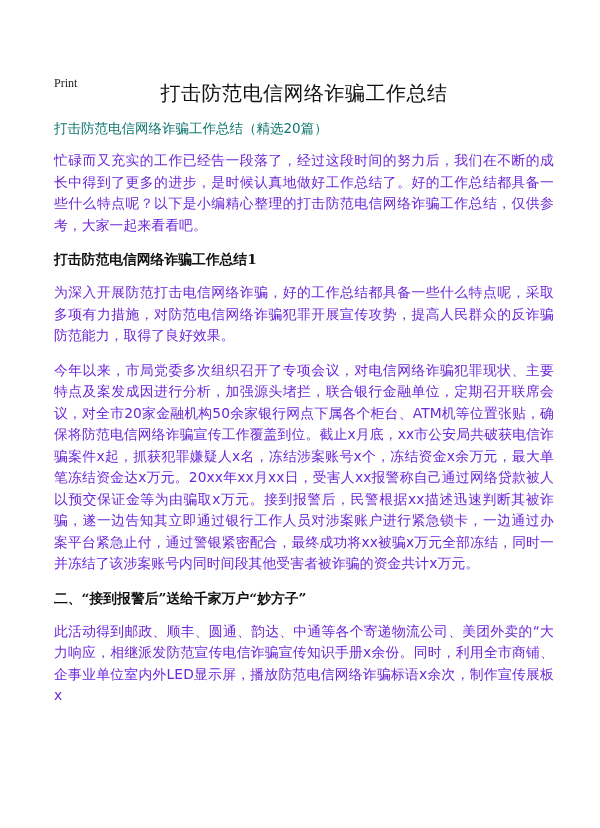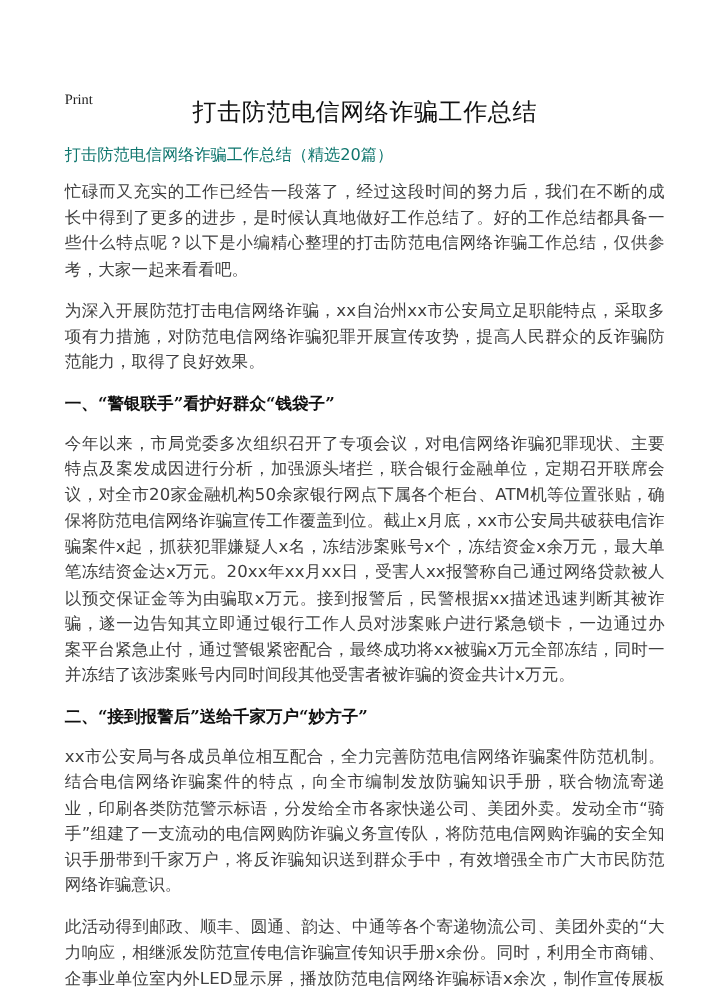--- a/index.html
+++ b/index.html
@@ -15,38 +15,37 @@
   .doc-title {
     position: absolute; top: 80px; left: 0; width: 500px; text-align: center;
     font-size: 20px; font-weight: normal; color: #111; margin: 0; letter-spacing: 0.5px;
   }
   .subtitle {
     position: absolute; top: 120px; left: 0;
     font-size: 13.5px; color: #0f766e;
   }
   .content { position: absolute; top: 150px; left: 0; width: 500px; }
   p.para {
-    margin: 0 0 13px 0; font-size: 13.8px; line-height: 21.5px; color: #404040;
+    margin: 0 0 13px 0; font-size: 13.8px; line-height: 21.5px; color: #6d28d9;
     text-align: justify; letter-spacing: 0.1px;
   }
   h3.section {
     margin: 0 0 12px 0; font-size: 13.8px; line-height: 21px; font-weight: bold; color: #111;
     font-family: "DejaVu Serif", serif;
   }
 </style>
 </head>
 <body>
 
 <div class="page">
   <div class="print-label">Print</div>
   <h1 class="doc-title">打击防范电信网络诈骗工作总结</h1>
   <div class="subtitle">打击防范电信网络诈骗工作总结（精选20篇）</div>
 
   <div class="content">
     <p class="para">忙碌而又充实的工作已经告一段落了，经过这段时间的努力后，我们在不断的成长中得到了更多的进步，是时候认真地做好工作总结了。好的工作总结都具备一些什么特点呢？以下是小编精心整理的打击防范电信网络诈骗工作总结，仅供参考，大家一起来看看吧。</p>
-    <p class="para">为深入开展防范打击电信网络诈骗，xx自治州xx市公安局立足职能特点，采取多项有力措施，对防范电信网络诈骗犯罪开展宣传攻势，提高人民群众的反诈骗防范能力，取得了良好效果。</p>
-    <h3 class="section">一、“警银联手”看护好群众“钱袋子”</h3>
+    <h3 class="section">打击防范电信网络诈骗工作总结1</h3>
+    <p class="para">为深入开展防范打击电信网络诈骗，好的工作总结都具备一些什么特点呢，采取多项有力措施，对防范电信网络诈骗犯罪开展宣传攻势，提高人民群众的反诈骗防范能力，取得了良好效果。</p>
     <p class="para">今年以来，市局党委多次组织召开了专项会议，对电信网络诈骗犯罪现状、主要特点及案发成因进行分析，加强源头堵拦，联合银行金融单位，定期召开联席会议，对全市20家金融机构50余家银行网点下属各个柜台、ATM机等位置张贴，确保将防范电信网络诈骗宣传工作覆盖到位。截止x月底，xx市公安局共破获电信诈骗案件x起，抓获犯罪嫌疑人x名，冻结涉案账号x个，冻结资金x余万元，最大单笔冻结资金达x万元。20xx年xx月xx日，受害人xx报警称自己通过网络贷款被人以预交保证金等为由骗取x万元。接到报警后，民警根据xx描述迅速判断其被诈骗，遂一边告知其立即通过银行工作人员对涉案账户进行紧急锁卡，一边通过办案平台紧急止付，通过警银紧密配合，最终成功将xx被骗x万元全部冻结，同时一并冻结了该涉案账号内同时间段其他受害者被诈骗的资金共计x万元。</p>
     <h3 class="section">二、“接到报警后”送给千家万户“妙方子”</h3>
-    <p class="para">xx市公安局与各成员单位相互配合，全力完善防范电信网络诈骗案件防范机制。结合电信网络诈骗案件的特点，向全市编制发放防骗知识手册，联合物流寄递业，印刷各类防范警示标语，分发给全市各家快递公司、美团外卖。发动全市“骑手”组建了一支流动的电信网购防诈骗义务宣传队，将防范电信网购诈骗的安全知识手册带到千家万户，将反诈骗知识送到群众手中，有效增强全市广大市民防范网络诈骗意识。</p>
     <p class="para">此活动得到邮政、顺丰、圆通、韵达、中通等各个寄递物流公司、美团外卖的“大力响应，相继派发防范宣传电信诈骗宣传知识手册x余份。同时，利用全市商铺、企事业单位室内外LED显示屏，播放防范电信网络诈骗标语x余次，制作宣传展板x</p>
   </div>
 </div>
 
 </body></html>

